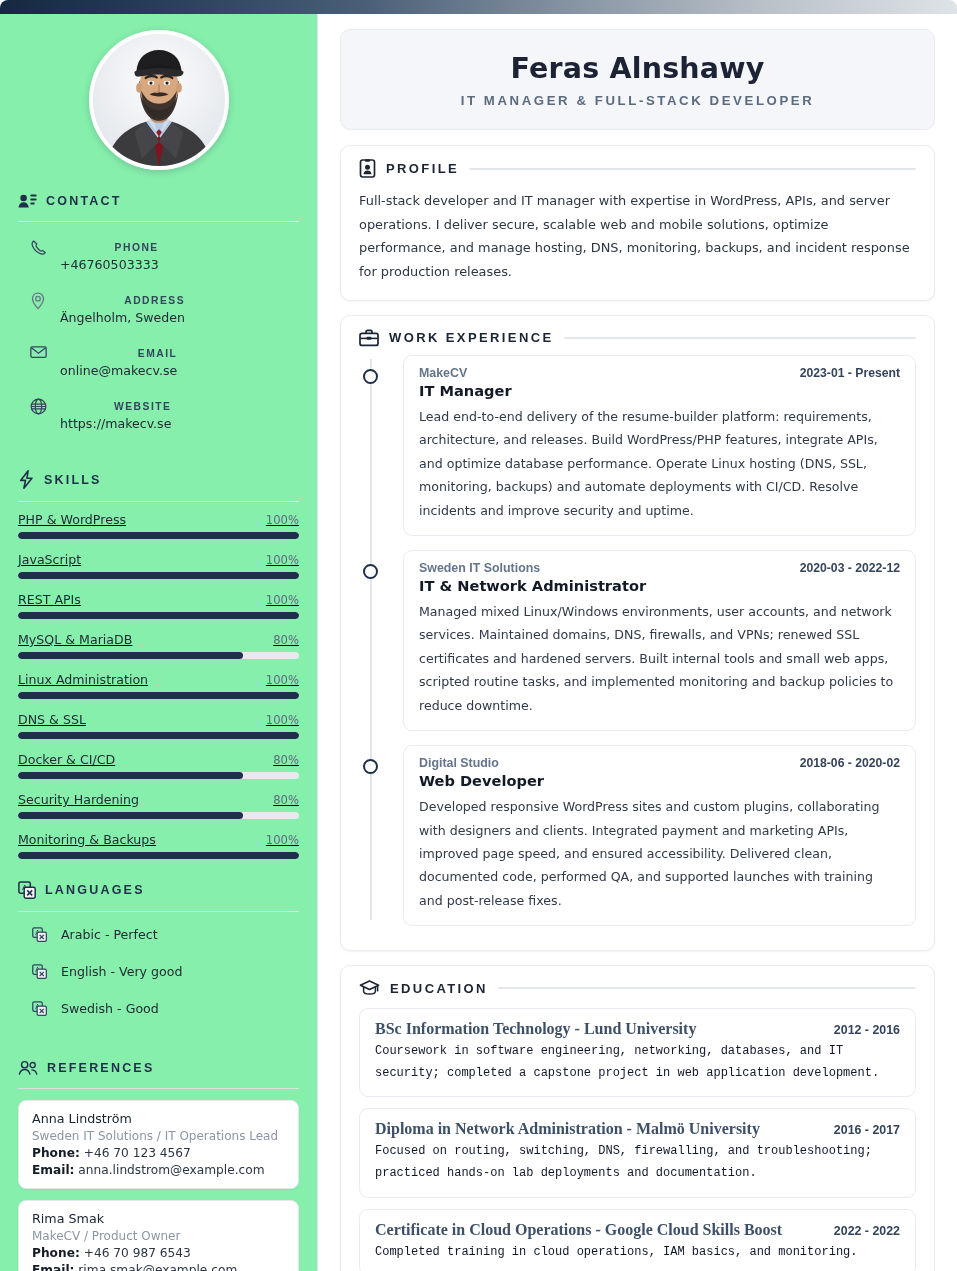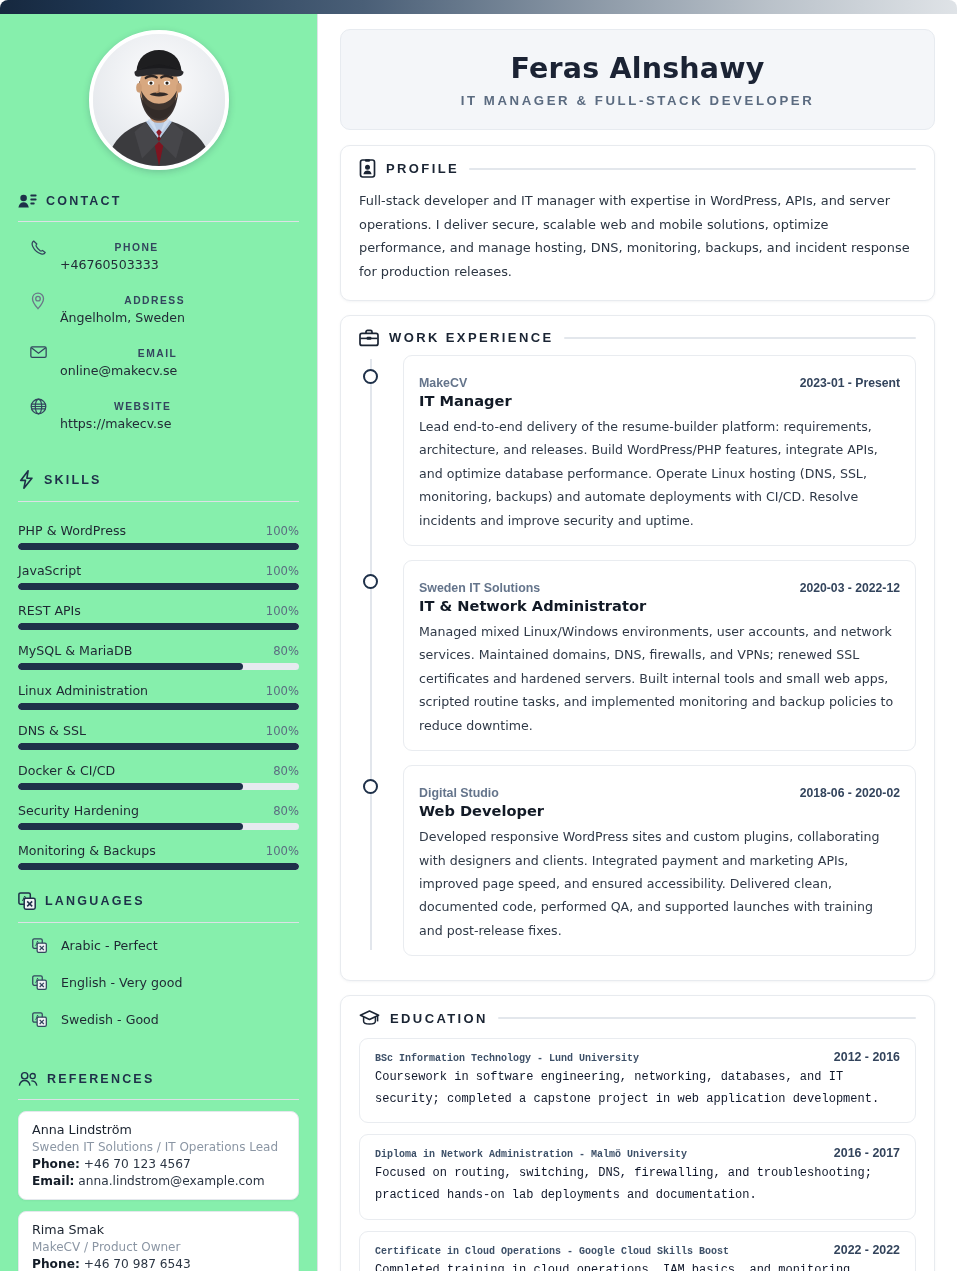--- a/index.html
+++ b/index.html
@@ -53,21 +53,21 @@
   .contact-list { margin-top: 14px; text-align: right; }
   .contact-row { display: flex; gap: 13px; padding: 0 0 17px 12px; align-items: flex-start; }
   .contact-row .ic { width: 17px; flex: 0 0 17px; padding-top: 3px; }
   .c-label {
     font-size: 10.3px; font-weight: bold; letter-spacing: 1.5px;
     color: #33465e; text-transform: uppercase;
     font-family: "Liberation Sans", sans-serif;
   }
   .c-val { font-size: 12.6px; color: #222b36; margin-top: 2px; }
 
-  .skills { margin-top: 21px; }
+  .skills { margin-top: 10px; text-decoration: underline; }
   .skill { margin-bottom: 13px; }
   .skill-top { display: flex; justify-content: space-between; align-items: baseline; }
   .skill-name { font-size: 12.6px; color: #1f2833; }
   .skill-pct { font-size: 11.6px; color: #5a6b80; }
   .bar { height: 7px; border-radius: 4px; background: #e6eaef; margin-top: 5px; overflow: hidden; }
   .bar > i { display: block; height: 100%; border-radius: 4px; background: #1e3049; }
 
   .lang-list { margin-top: 15px; }
   .lang-row { display: flex; align-items: center; gap: 14px; padding: 0 0 22px 14px; }
   .lang-row .ic { width: 15px; flex: 0 0 15px; }
@@ -122,35 +122,35 @@
     width: 2px; background: #e2e6ec;
   }
   .tl-item { position: relative; margin-bottom: 14px; }
   .tl-item:last-child { margin-bottom: 8px; }
   .dot {
     position: absolute; left: -40px; top: 14px;
     width: 15px; height: 15px; border-radius: 50%;
     background: #ffffff; border: 2.6px solid #1e3049;
   }
   .entry {
-    border: 1px solid #e9ecf0; border-radius: 9px; padding: 20px 15px 13px;
+    border: 1px solid #e9ecf0; border-radius: 9px; padding: 10px 15px 13px;
     background: #ffffff;
   }
   .entry-top { display: flex; justify-content: space-between; align-items: baseline; gap: 10px; }
   .org { font-size: 12.4px; font-weight: bold; color: #64748b; font-family: "Liberation Sans", sans-serif; }
   .dates { font-size: 12.2px; font-weight: bold; color: #33445c; white-space: nowrap; font-family: "Liberation Sans", sans-serif; }
   .role { font-size: 14.6px; font-weight: bold; color: #121a26; margin-top: 2px; }
   .desc { font-size: 12.6px; line-height: 1.86; color: #303a48; margin-top: 6px; }
 
   .edu-card {
     border: 1px solid #e9ecf0; border-radius: 9px; padding: 11px 15px 12px;
     margin-top: 11px; background: #ffffff;
   }
   .edu-top { display: flex; justify-content: space-between; align-items: baseline; gap: 10px; }
-  .edu-deg { font-size: 10px; font-weight: bold; color: #3d5068; font-family: Liberation Mono, monospace; }
+  .edu-deg { font-size: 16px; font-weight: bold; color: #3d5068; font-family: Liberation Serif, serif; }
   .edu-dates { font-size: 12.4px; font-weight: bold; color: #33445c; white-space: nowrap; font-family: "Liberation Sans", sans-serif; }
   .edu-desc { font-size: 12px; line-height: 1.8; color: #0f172a; margin-top: 3px; font-family: Liberation Mono, monospace; }
 
   svg.i { display: block; }
 </style>
 </head>
 <body>
 
 <div class="page">
 

